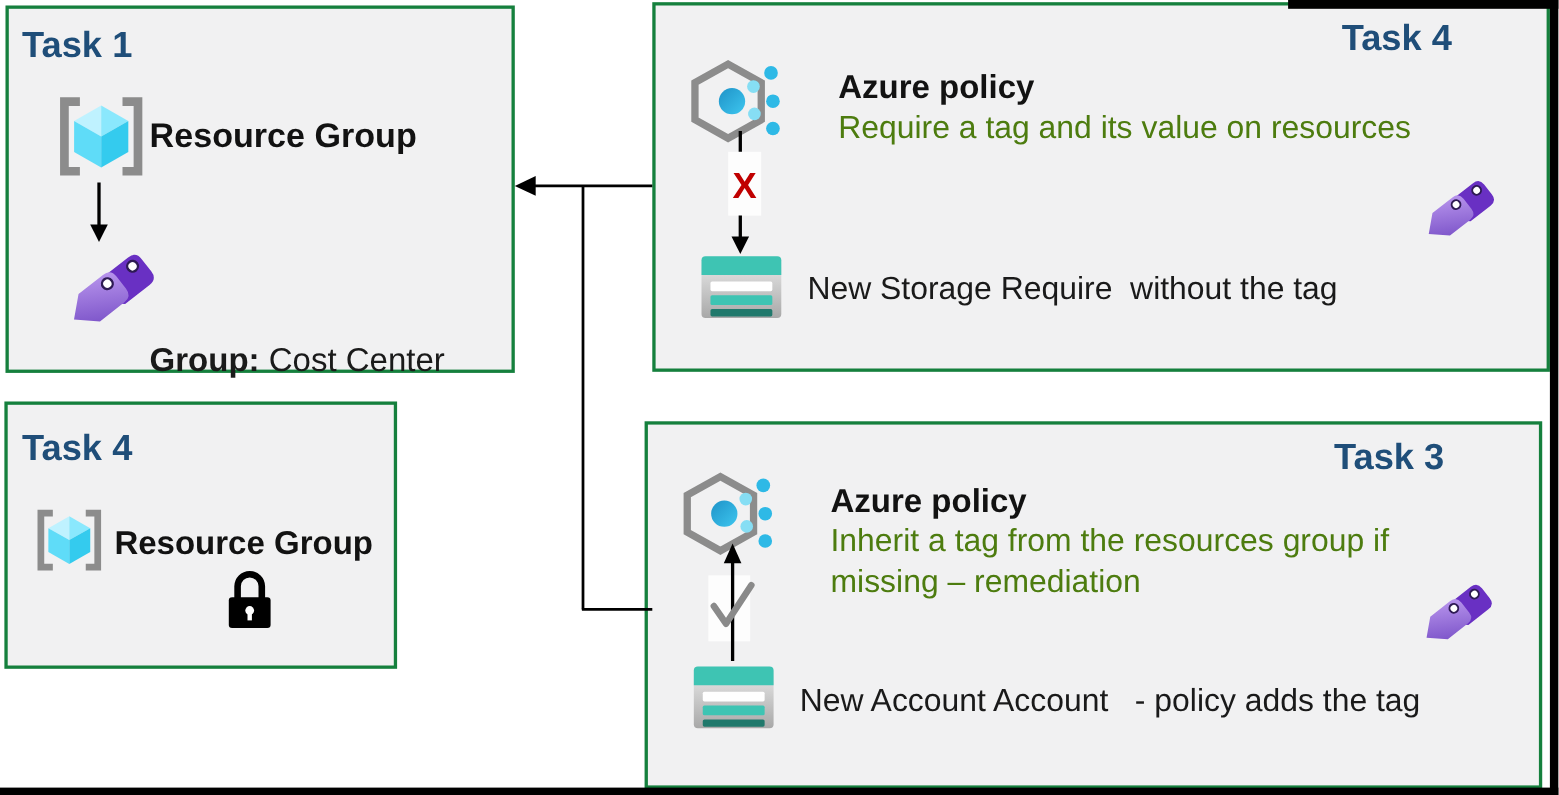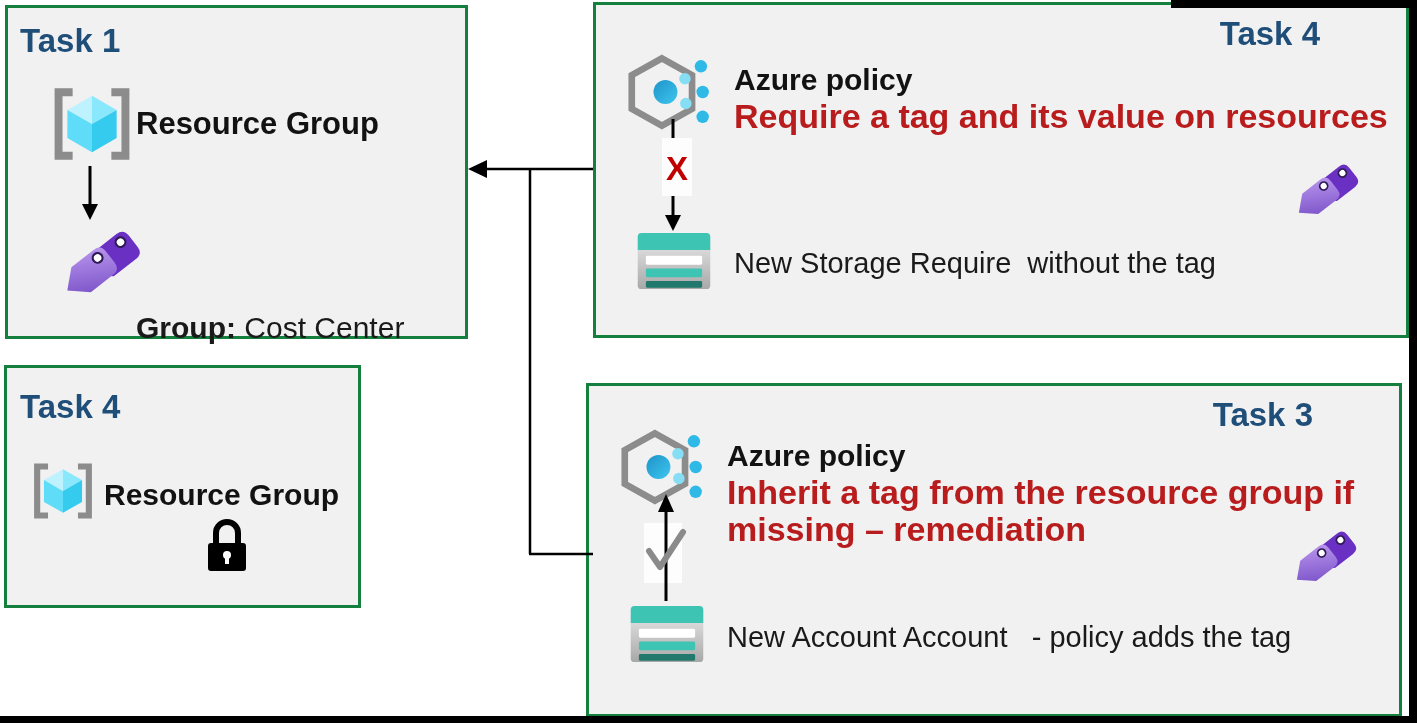--- a/index.html
+++ b/index.html
@@ -32,23 +32,23 @@
     white-space:pre;
   }
   .body-text{
     position:absolute;
     font-size:29px;
     font-weight:400;
     color:#1A1A1A;
     white-space:pre;
     line-height:37px;
   }
-  .policy-block{position:absolute;white-space:nowrap;}
+  .policy-block{position:absolute;white-space:nowrap;margin-left:28px;}
   .policy-block .p-name{font-size:30px;font-weight:bold;color:#121212;line-height:36px;display:block;}
-  .policy-block .p-desc{font-size:34px;font-weight:700;color:#b91c1c;line-height:37px;display:block;white-space:pre;}
+  .policy-block .p-desc{font-size:29px;font-weight:400;color:#4d7c0f;line-height:37px;display:block;white-space:pre;}
   .icon{position:absolute;display:block;}
   .overlay{position:absolute;inset:0;width:100%;height:100%;pointer-events:none;}
   .marker-bg{position:absolute;background:#FDFDFD;}
   .deny-x{
     position:absolute;
     font-size:33px;font-weight:bold;color:#C00000;
     text-align:center;line-height:33px;
   }
   .bar{position:absolute;background:#000000;}
   .connector-svg{position:absolute;left:0;top:0;pointer-events:none;}
@@ -192,21 +192,21 @@
 
   <div class="task-box" style="left:586px;top:383px;width:816px;height:334px;">
     <div class="task-title" style="right:86px;top:10px;">Task 3</div>
 
     <svg class="icon" style="left:30px;top:42px;" width="86" height="78">
         <use href="#sym-policy"></use>
       </svg>
 
     <div class="policy-block" style="left:138px;top:52px;">
       <span class="p-name">Azure policy</span>
-      <span class="p-desc">Inherit a tag from the resource group if</span>
+      <span class="p-desc">Inherit a tag from the resources group if</span>
       <span class="p-desc">missing – remediation</span>
     </div>
 
     <div class="marker-bg" style="left:55px;top:137px;width:38px;height:60px;"></div>
 
     <svg class="overlay">
       <line x1="77" y1="215" x2="77" y2="122" stroke="#000000" stroke-width="3"></line>
       <polygon points="69,126 85,126 77,108" fill="#000000"></polygon>
       <polyline points="60,165 71,181 94,146" fill="none" stroke="#8A8A8A" stroke-width="6" stroke-linecap="round" stroke-linejoin="round"></polyline>
     </svg>

